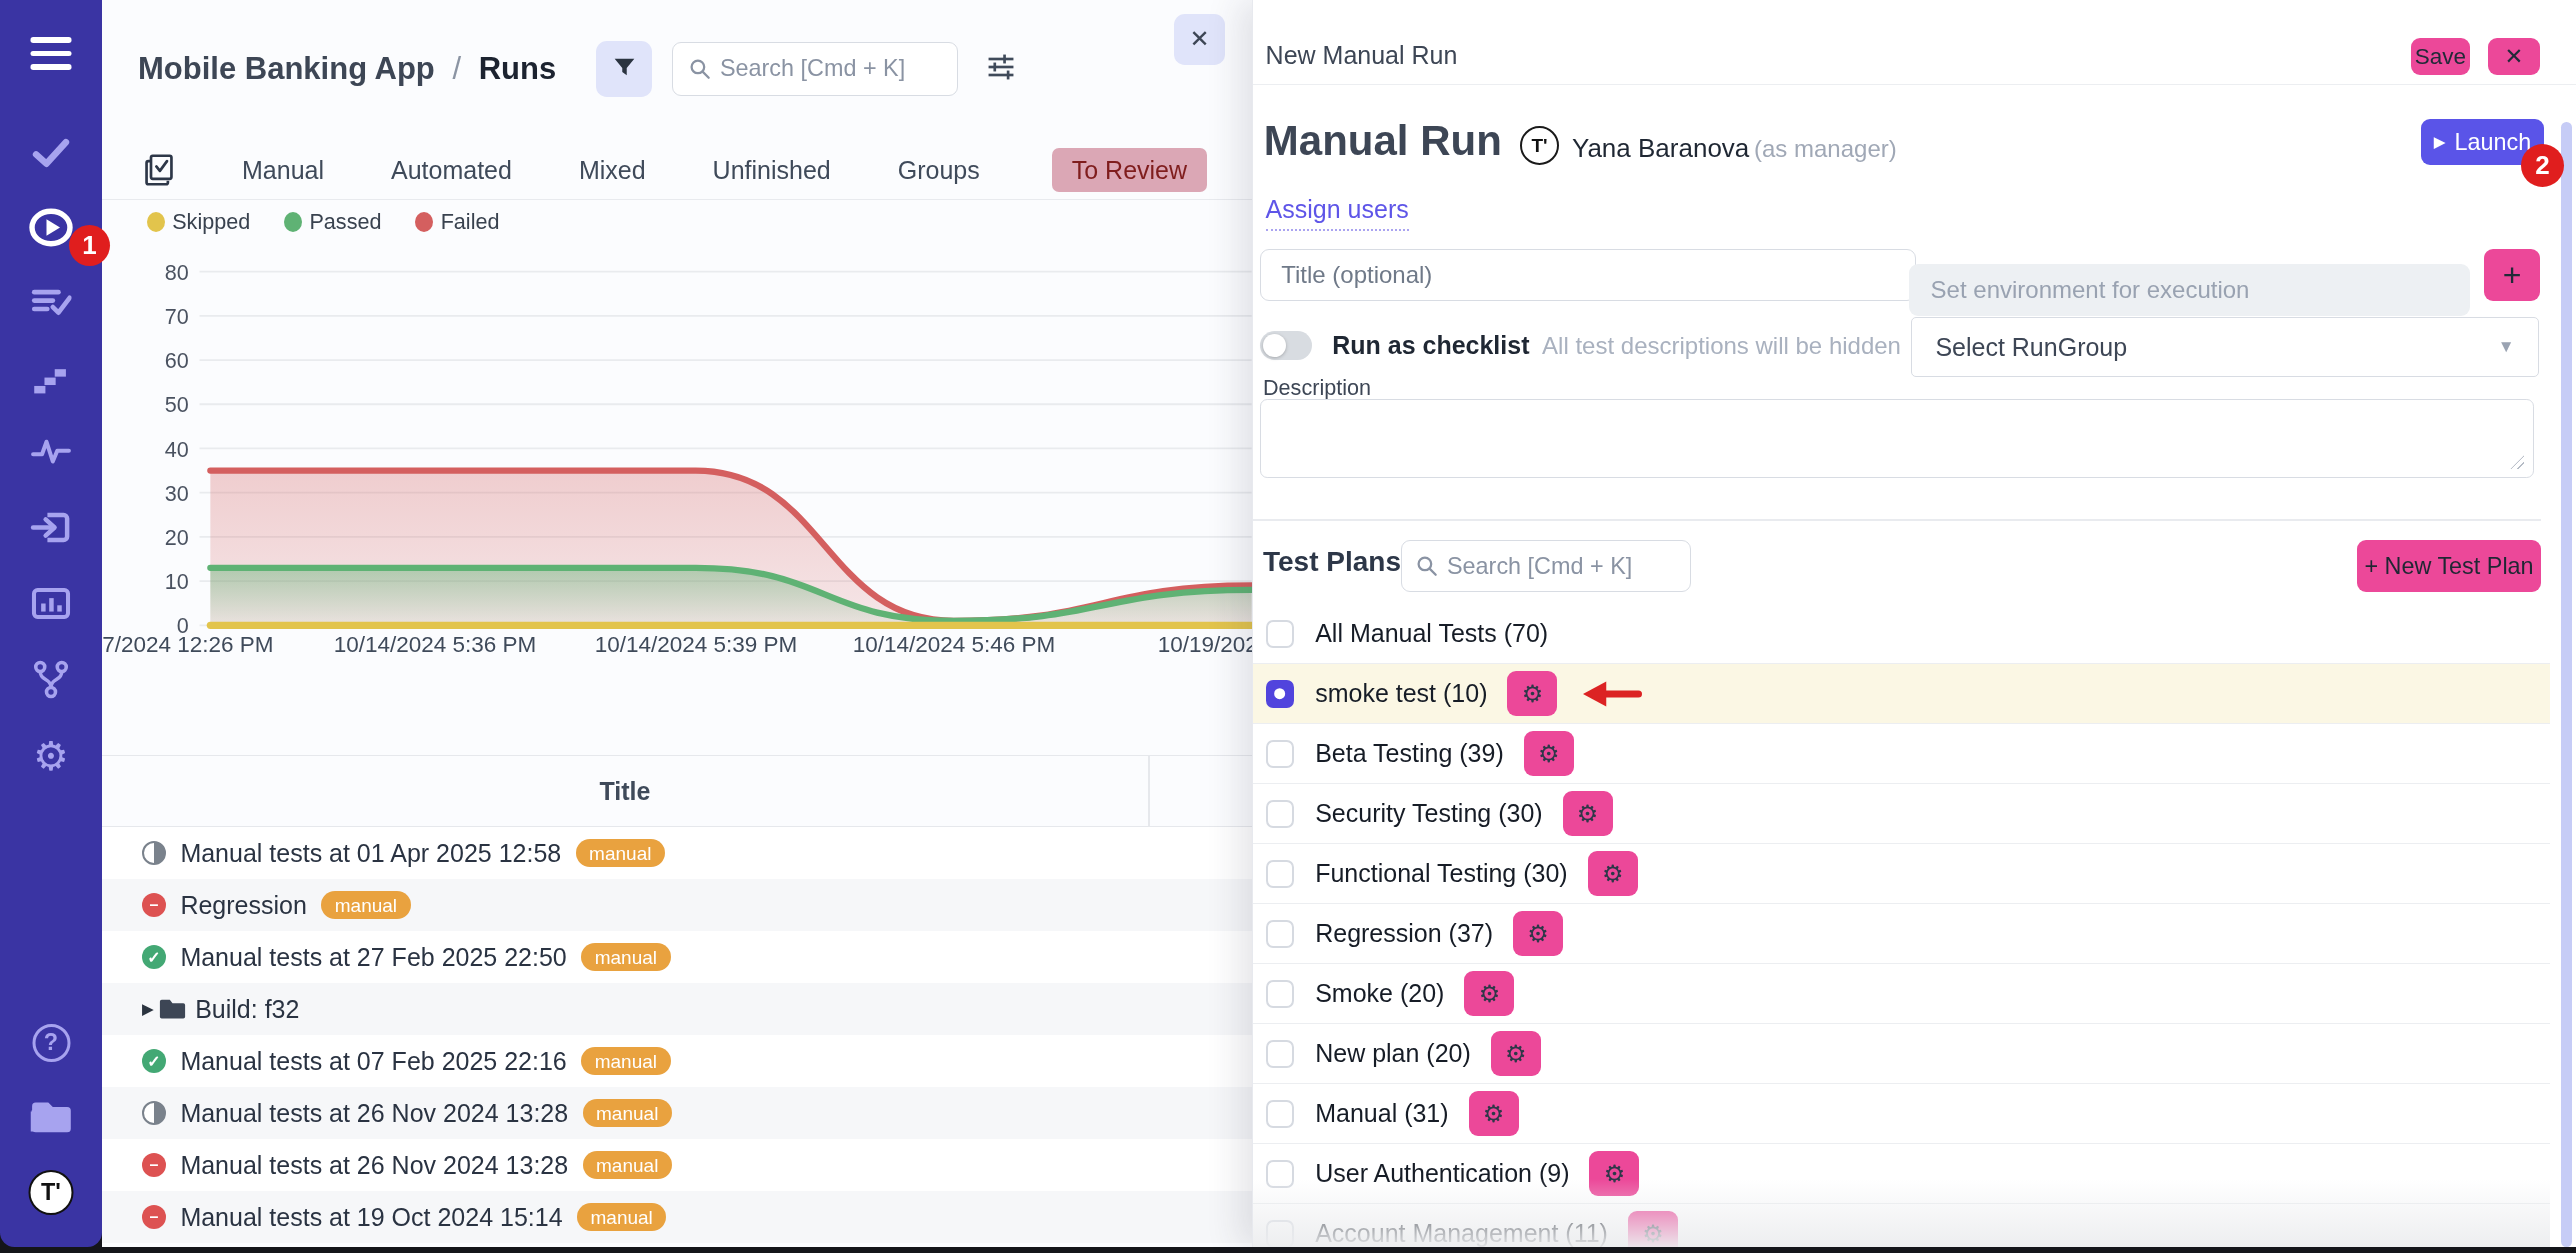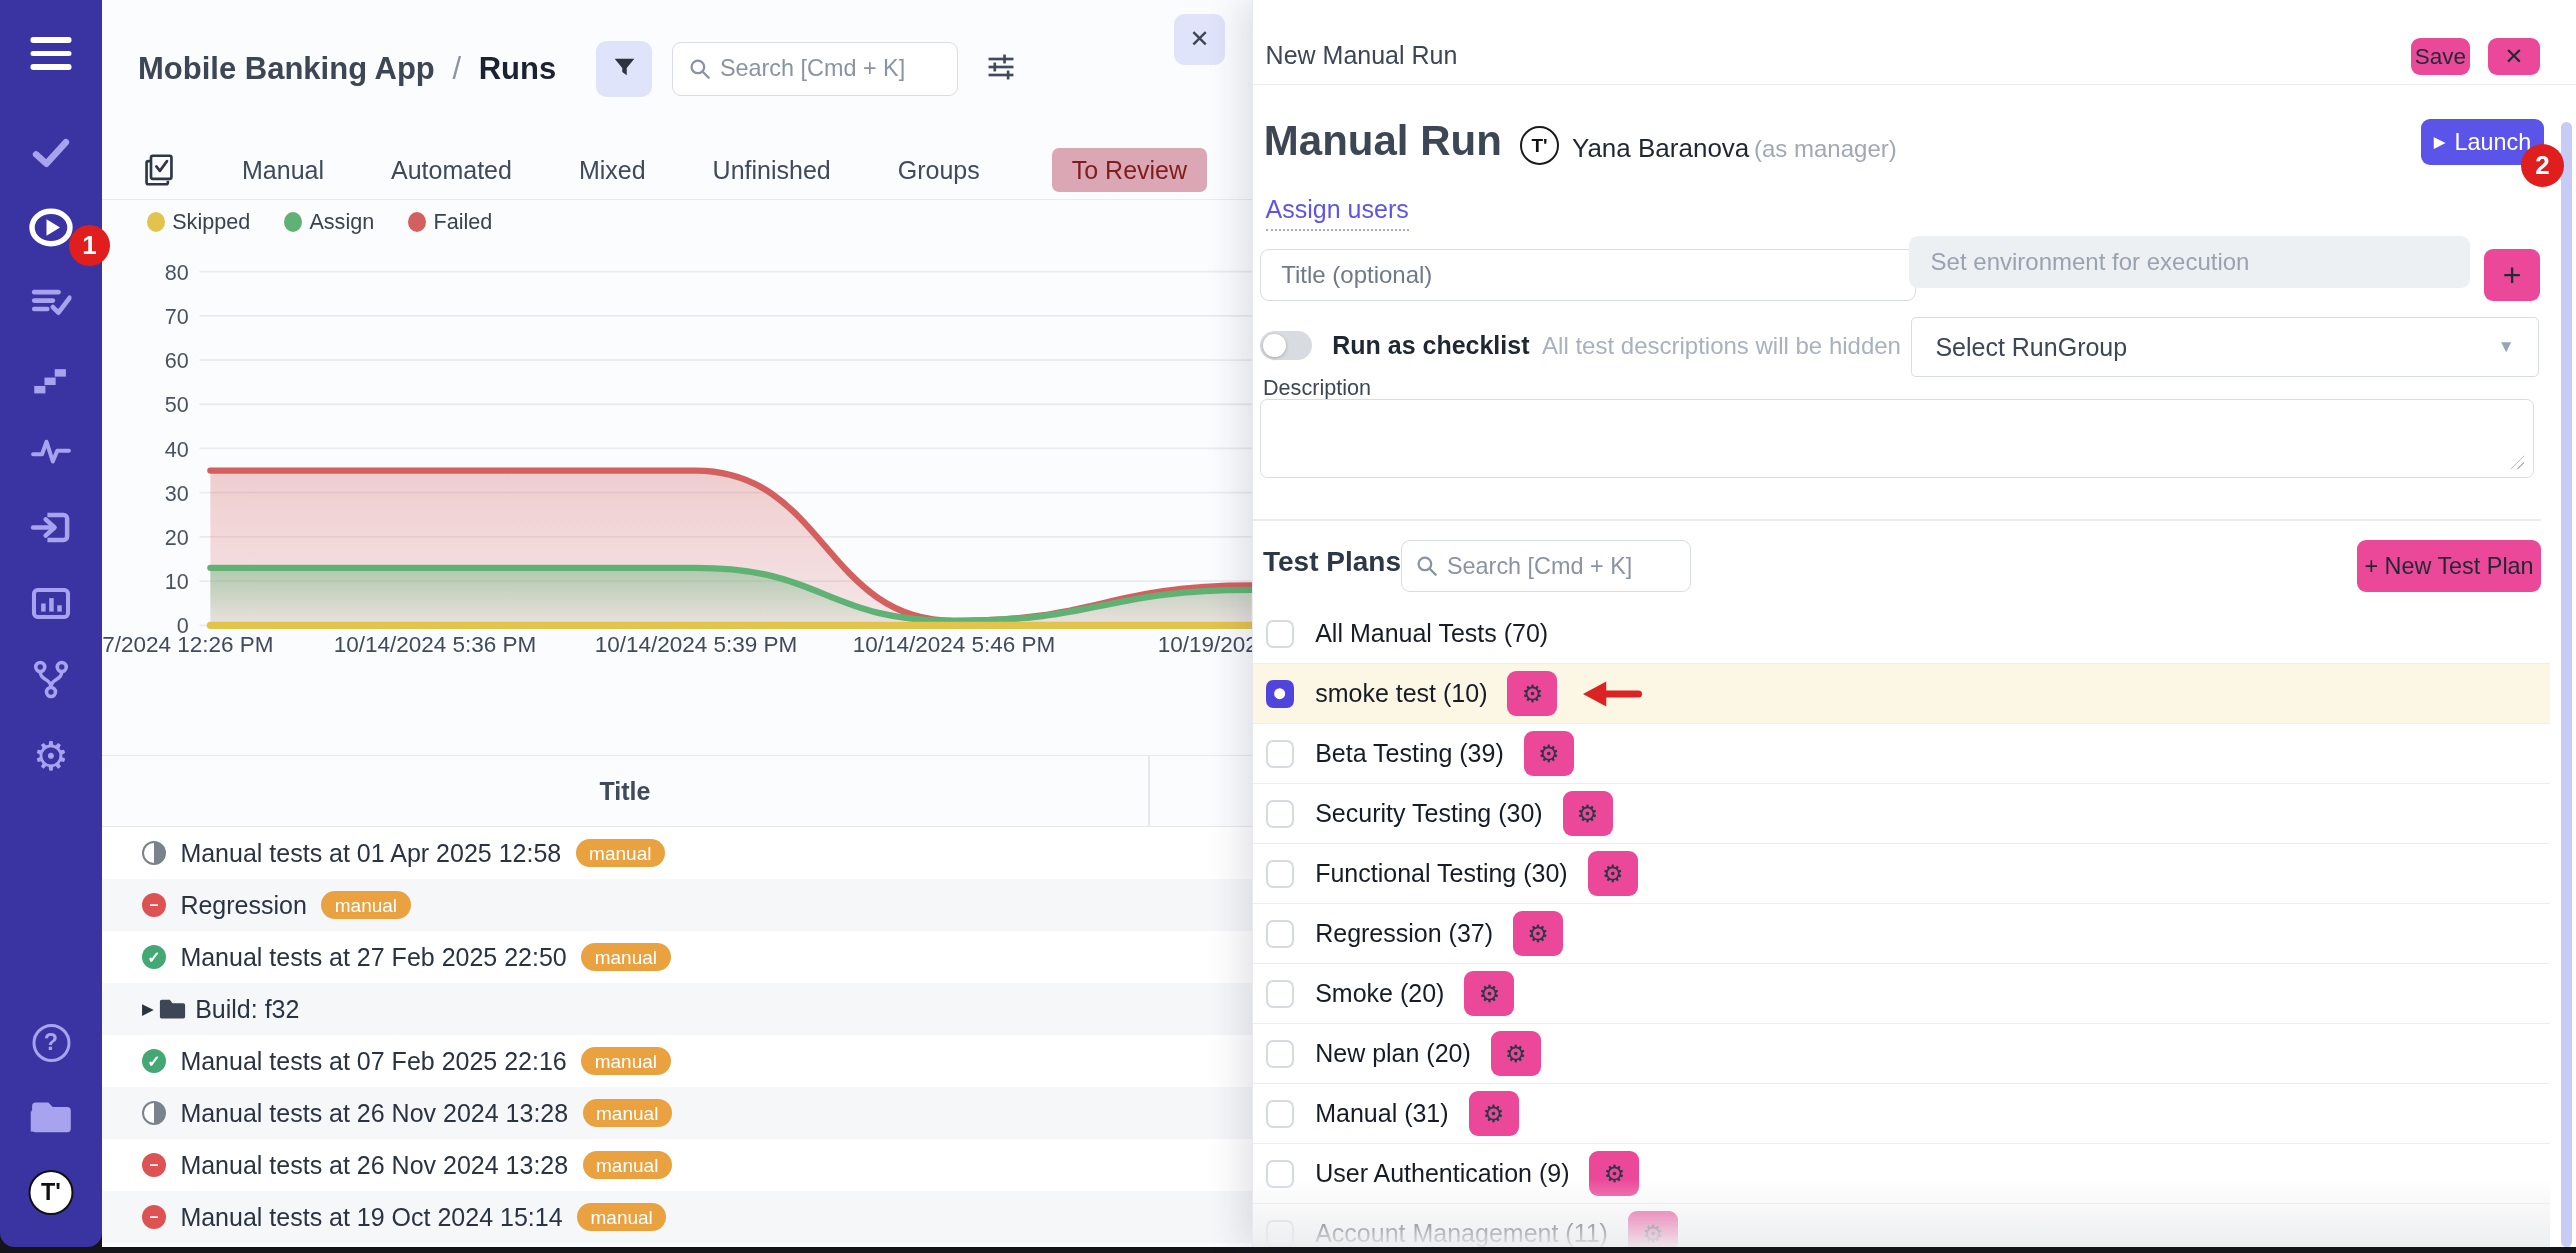--- a/index.html
+++ b/index.html
@@ -61,21 +61,21 @@
   .rp-close{position:absolute;left:1235px;top:38px;width:52px;height:37px;font-size:22.5px}
   .mr-title{position:absolute;left:10.8px;top:117px;font-size:42px;font-weight:bold;color:#3d4655}
   .avatar{position:absolute;left:267px;top:126px;width:39px;height:39px;border-radius:50%;border:2.7px solid #1a1a1a;background:#fff;display:flex;align-items:center;justify-content:center;font-size:19px;font-weight:bold;color:#111}
   .manager-name{position:absolute;left:319px;top:133px;font-size:26px;font-weight:normal;color:#1f2733;white-space:nowrap}
   .manager-suffix{position:absolute;left:501px;top:135px;font-size:24px;color:#a0a8b6;white-space:nowrap}
   .launch-btn{position:absolute;left:1168px;top:119px;width:123px;height:46px;background:#5a54e8;border:none;border-radius:9px;color:#fff;font-size:23.4px;display:flex;align-items:center;justify-content:center;gap:9px;cursor:pointer;font-family:"Liberation Sans",sans-serif}
   .launch-btn .play-glyph{font-size:15.3px}
   .assign-link{position:absolute;left:12.6px;top:195px;font-size:25px;color:#5e55e8;border-bottom:2.7px dotted #aaa4f0;padding-bottom:5.4px;cursor:pointer}
   .title-input{position:absolute;left:7.2px;top:249px;width:656px;height:52px;border:1.8px solid #d8dce3;border-radius:9px;font-size:24px;color:#3d4655;padding:0 20px;outline:none;font-family:"Liberation Sans",sans-serif}
   .title-input::placeholder{color:#6f7988}
-  .env-input{position:absolute;left:656px;top:236px;width:561px;height:52px;border:none;background:#edf0f3;border-radius:9px;font-size:24px;color:#3d4655;padding:0 21.6px;outline:none;font-family:"Liberation Sans",sans-serif}
+  .env-input{position:absolute;left:656px;top:264px;width:561px;height:52px;border:none;background:#edf0f3;border-radius:9px;font-size:24px;color:#3d4655;padding:0 21.6px;outline:none;font-family:"Liberation Sans",sans-serif}
   .env-input::placeholder{color:#99a2b1}
   .add-env-btn{position:absolute;left:1231px;top:249px;width:56px;height:52px;font-size:32px;font-weight:300}
   .toggle-row{position:absolute;left:7.2px;top:331px;display:flex;align-items:center}
   .toggle{width:52px;height:29px;border-radius:14.4px;background:#d8dce1;position:relative;cursor:pointer;flex:0 0 auto}
   .toggle .knob{position:absolute;left:2.7px;top:2.7px;width:23.4px;height:23.4px;border-radius:50%;background:#fff;box-shadow:0 0.9px 3.6px rgba(0,0,0,.25)}
   .toggle-label{margin-left:20px;font-size:25px;font-weight:bold;color:#1f2733;white-space:nowrap}
   .toggle-hint{margin-left:12.6px;font-size:24px;color:#a9b1bf;white-space:nowrap}
   .rungroup{position:absolute;left:658px;top:317px;width:628px;height:60px;border:1.8px solid #d8dce3;border-radius:5px;display:flex;align-items:center;padding:0 23.4px;font-size:25px;color:#3d4655;cursor:pointer}
   .rungroup .caret-down{margin-left:auto;color:#9aa3b2;font-size:17px}
   .desc-label{position:absolute;left:10px;top:375px;font-size:21.6px;color:#3d4655}
@@ -231,21 +231,21 @@
     <span class="tab review-pill">To Review</span>
   </div>
 
   <div class="legend" id="legend">
       <span class="legend-item">
         <span class="legend-dot" style="background: rgb(226, 196, 76);"></span>
         <span>Skipped</span>
       </span>
       <span class="legend-item">
         <span class="legend-dot" style="background: rgb(95, 178, 116);"></span>
-        <span>Assign</span>
+        <span>Passed</span>
       </span>
       <span class="legend-item">
         <span class="legend-dot" style="background: rgb(212, 95, 95);"></span>
         <span>Failed</span>
       </span>
     </div>
   <svg id="trend-chart" width="1150" height="396" viewBox="0 0 1277 440">
       <defs>
         <linearGradient id="green-grad" x1="0" y1="0" x2="0" y2="1">
           <stop offset="0" stop-color="#5fb274" stop-opacity="0.45"></stop>

